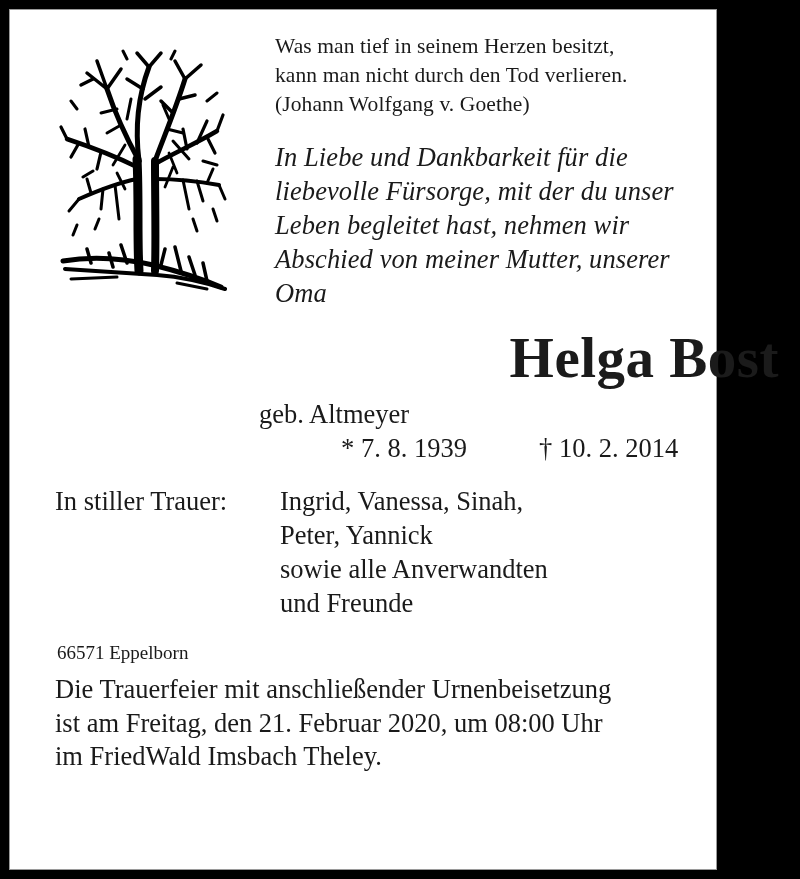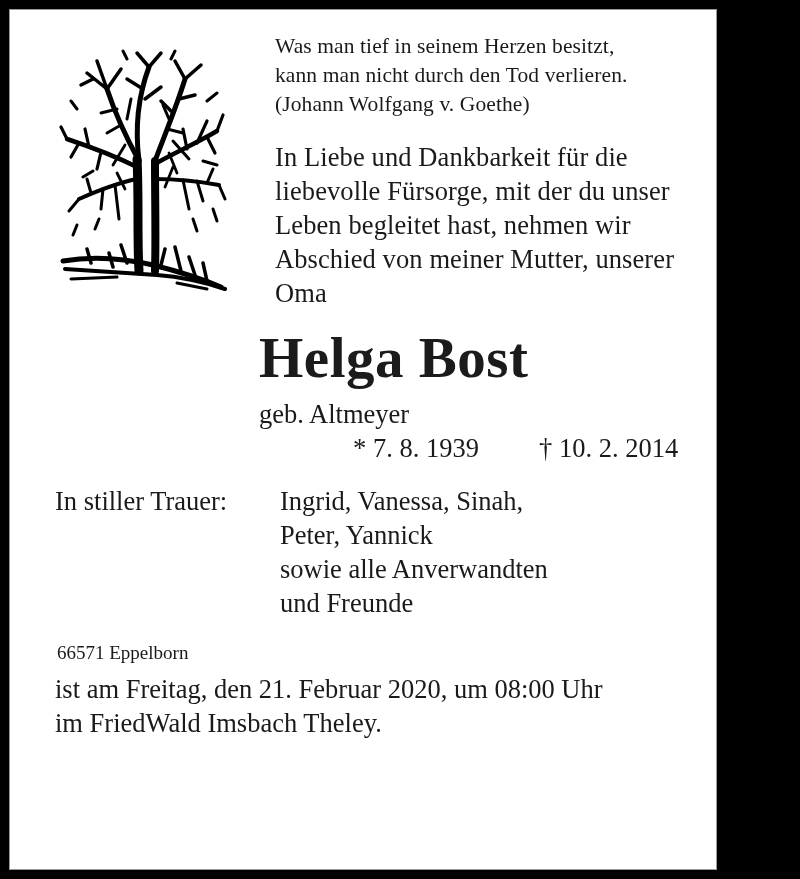--- a/index.html
+++ b/index.html
@@ -39,28 +39,29 @@
       line-height: 29px;
       letter-spacing: 0.1px;
     }
     .intro {
       position: absolute;
       left: 266px;
       top: 131px;
       font-size: 26.5px;
       line-height: 34px;
       letter-spacing: 0.1px;
+      font-style: italic;
     }
     .line { display: block; white-space: nowrap; }
     .name {
       position: absolute;
       left: 250px;
       width: 520px;
       top: 316px;
-      text-align: left;
+      text-align: right;
       font-weight: bold;
       font-size: 57px;
       line-height: 66px;
       letter-spacing: 0.5px;
       color: #1b1b1b;
     }
     .maiden {
       position: absolute;
       left: 250px;
       width: 520px;
@@ -71,21 +72,21 @@
     }
     .dates {
       position: absolute;
       top: 422px;
       left: 332px;
       font-size: 26.5px;
       line-height: 34px;
       white-space: nowrap;
     }
     .dates .death { position: absolute; left: 198px; top: 0; }
-    .dates .birth { position: absolute; left: 12px; top: 0; }
+    .dates .birth { position: absolute; left: 0; top: 0; }
     .mourners {
       position: absolute;
       top: 475px;
       left: 46px;
       font-size: 26.5px;
       line-height: 34px;
     }
     .mourners .label { position: absolute; left: 0; top: 0; white-space: nowrap; }
     .mourners .names { position: absolute; left: 225px; top: 0; }
     .place {
@@ -179,18 +180,19 @@
       <span class="line">Ingrid, Vanessa, Sinah,</span>
       <span class="line">Peter, Yannick</span>
       <span class="line">sowie alle Anverwandten</span>
       <span class="line">und Freunde</span>
     </div>
   </div>
 
   <div class="place">66571 Eppelborn</div>
 
   <div class="ceremony">
+    <span class="line">Die Trauerfeier mit anschließender Urnenbeisetzung</span>
     <span class="line">ist am Freitag, den 21. Februar 2020, um 08:00 Uhr</span>
     <span class="line">im FriedWald Imsbach Theley.</span>
   </div>
 
 
 </div>
 
 </body></html>

